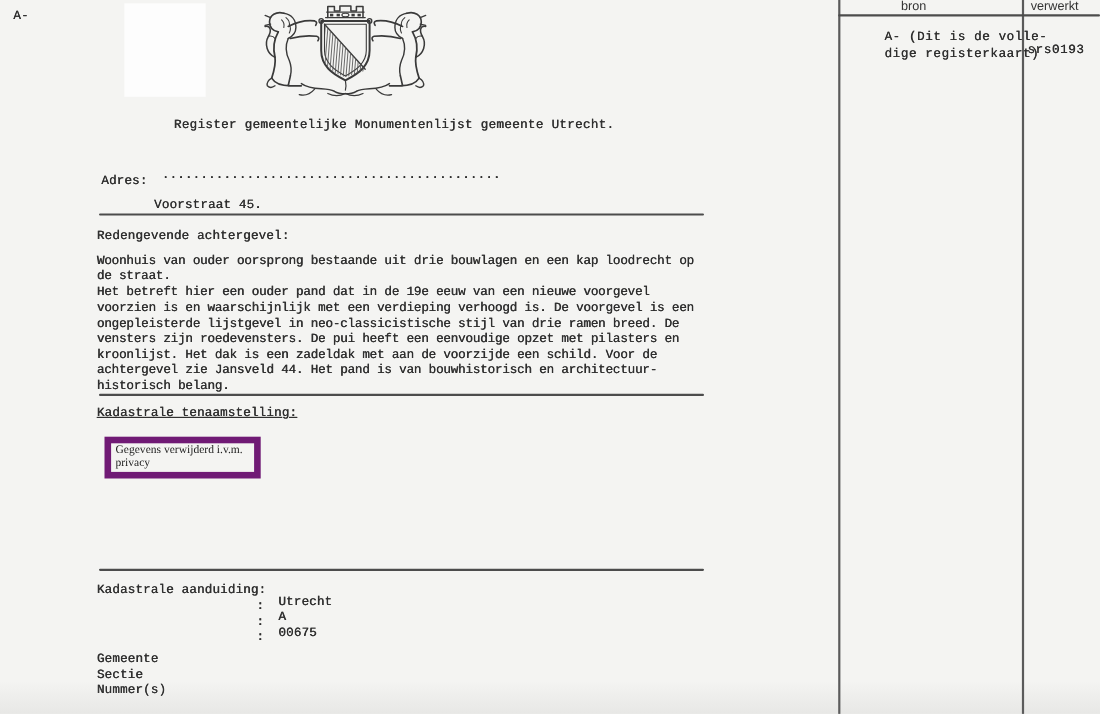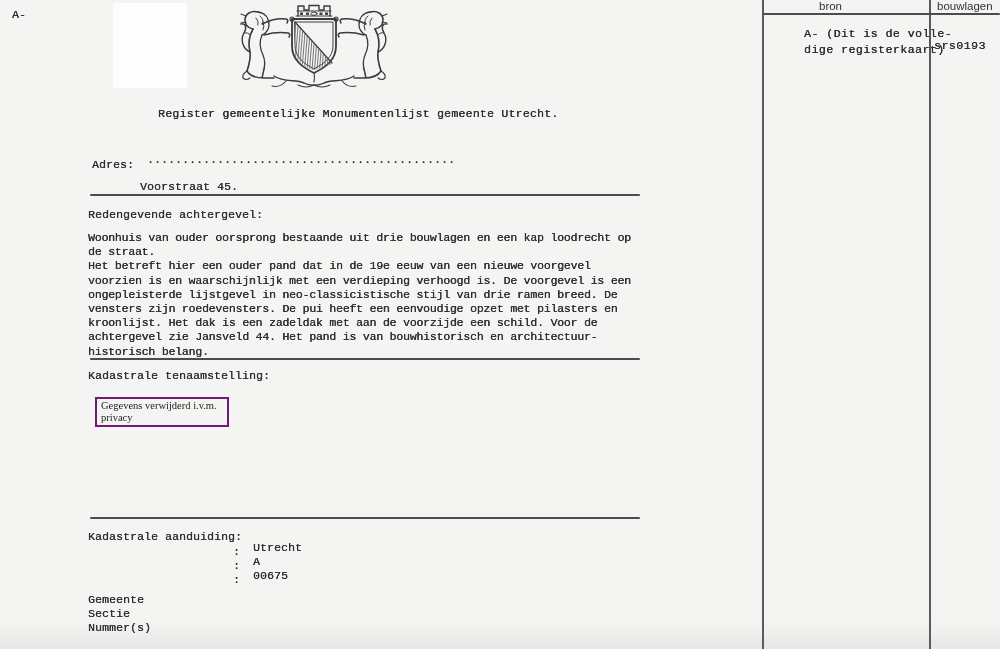--- a/index.html
+++ b/index.html
@@ -22,23 +22,23 @@
   #coat-of-arms{left:238px;top:2px;width:152px;height:88px;}
   #page-title{left:158px;top:107px;letter-spacing:0.25px;}
   #adres-label{left:92px;top:158px;}
   #adres-value{left:140px;top:148px;margin-top:32px;}
   #adres-dots{left:147px;top:153px;}
   .hrule{height:2px;background:#4c4c4c;border-radius:1px;}
   #rule-1{left:90px;top:194px;width:550px;}
   #redeng-heading{left:88px;top:208px;}
   #description-body{left:88px;top:231px;width:575px;line-height:14.2px;letter-spacing:-0.2px;}
   #rule-2{left:90px;top:358px;width:550px;}
-  #tenaamstelling-heading{left:88px;top:369px;}
+  #tenaamstelling-heading{left:88px;top:369px;text-decoration:underline;}
   #privacy-box{
-    left:95px;top:397px;width:122px;border:2px solid #701a75;
+    left:95px;top:397px;width:122px;border:6px solid #701a75;
     padding:1px 4px 2px 4px;background:transparent;
     font-family:"Liberation Serif","DejaVu Serif",serif;
     font-size:10.5px;line-height:11.5px;color:#1d1d1d;white-space:pre-line;
   }
   #rule-3{left:90px;top:517px;width:550px;}
   #aanduiding-heading{left:88px;top:530px;}
   .kad-row{left:88px;height:14px;width:400px;}
   #kad-row-0{top:545px;} #kad-row-1{top:559px;} #kad-row-2{top:573px;}
   .kad-row .lbl{position:absolute;left:0;top:0;margin-top:48px;}
   .kad-row .sep{position:absolute;left:145px;top:0;}
@@ -168,18 +168,18 @@
 <div class="abs kad-row" id="kad-row-2">
   <span class="mono lbl">Nummer(s)</span>
   <span class="mono sep">:</span>
   <span class="mono val">00675</span>
 </div>
 
 <div class="abs vline" id="panel-line-left"></div>
 <div class="abs vline" id="panel-line-mid"></div>
 <div class="abs hrule" id="panel-header-rule"></div>
 <div class="abs panel-header" id="bron-header">bron</div>
-<div class="abs panel-header" id="verwerkt-header">bouwlagen</div>
+<div class="abs panel-header" id="verwerkt-header">verwerkt</div>
 <div class="abs mono multiline" id="bron-value">A- (Dit is de volle-
 dige registerkaart)</div>
 <div class="abs mono" id="verwerkt-value">srs0193</div>
 
 <div class="abs" id="scan-shade"></div>
 
 </body></html>

